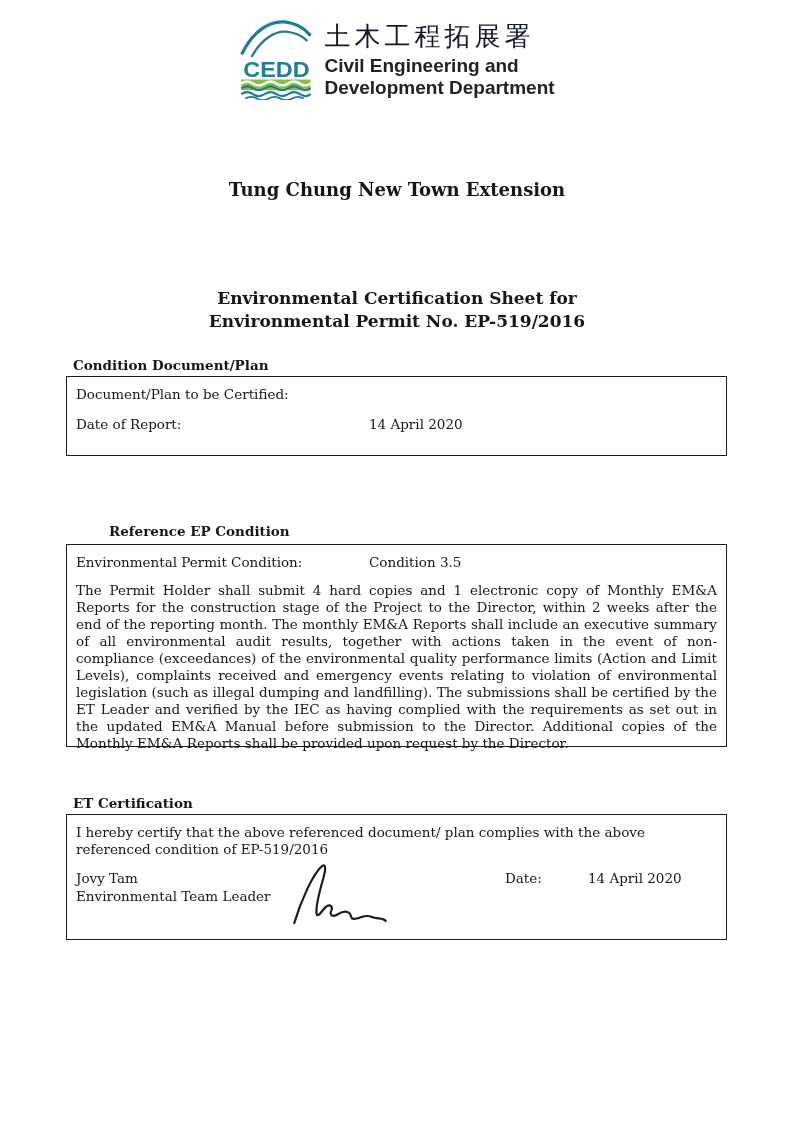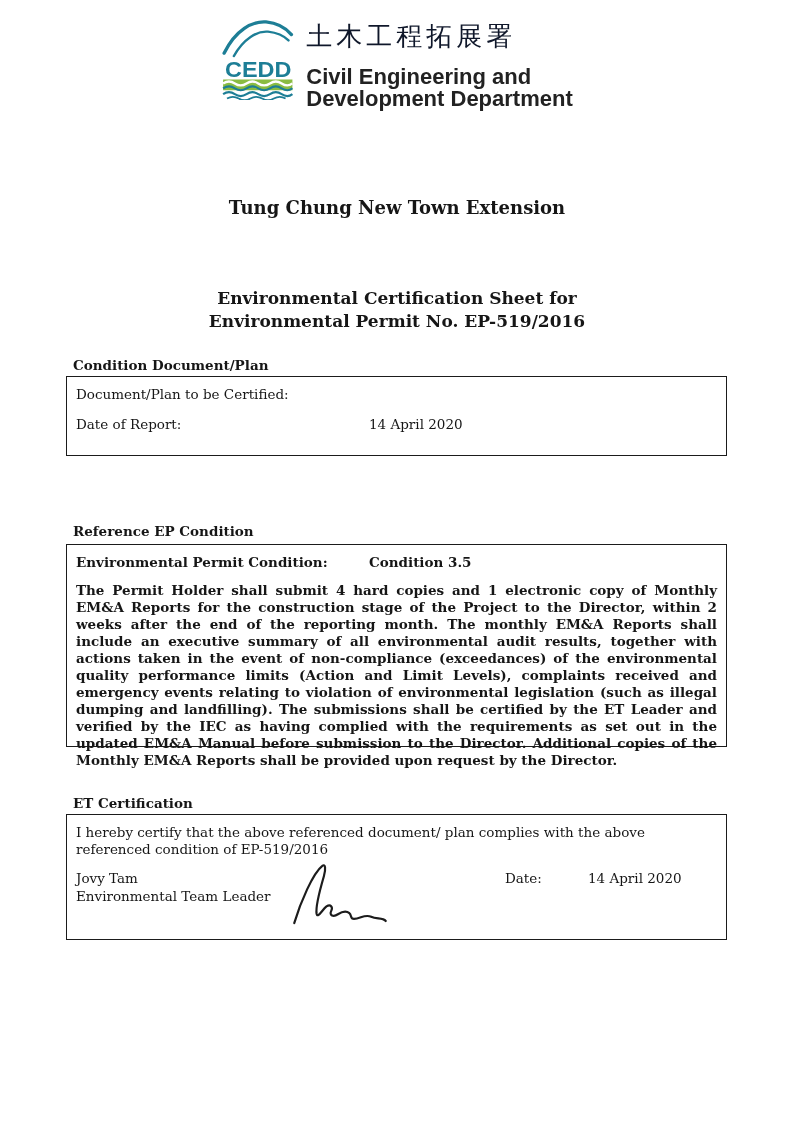--- a/index.html
+++ b/index.html
@@ -34,30 +34,30 @@
     font-family: "DejaVu Sans", sans-serif;
     font-size: 26px;
     letter-spacing: 4px;
     color: #0f172a;
     line-height: 32px;
     white-space: nowrap;
   }
   .logo-en {
     font-family: "Liberation Sans", sans-serif;
     font-weight: bold;
-    font-size: 22px;
+    font-size: 19px;
     line-height: 22px;
     color: #222222;
-    margin-top: 14px;
+    margin-top: 3px;
   }
 
   
   .project-title {
     position: absolute;
-    top: 197px;
+    top: 179px;
     left: 0;
     width: 100%;
     text-align: center;
     font-size: 18px;
     font-weight: bold;
   }
   .sheet-title {
     position: absolute;
     top: 277px;
     left: 0;
@@ -70,35 +70,35 @@
   }
 
   
   .sec-heading {
     position: absolute;
     left: 73px;
     font-size: 13.5px;
     font-weight: bold;
   }
   .h-refdoc { top: 357px; }
-  .h-epcond { top: 523px; }
+  .h-epcond { top: 523px; margin-left: 36px; }
   .h-etcert { top: 795px; }
 
   .frame {
     position: absolute;
     left: 66px;
     width: 661px;
     border: 1.5px solid #1b1b1b;
     box-sizing: border-box;
     padding: 9px 9px 10px 9px;
     font-size: 13.5px;
     line-height: 17px;
   }
   .box-refdoc { top: 376px; height: 80px; }
-  .box-epcond { top: 544px; height: 203px; font-weight: bold; }
+  .box-epcond { top: 544px; height: 203px; }
   .box-etcert { top: 814px; height: 126px; }
 
   .kv-row { display: flex; }
   .kv-label { width: 293px; flex: 0 0 293px; }
   .kv-value { width: 352px; }
   .row-gap { height: 13px; }
 
   .cond-text {
     margin: 11px 0 0 0;
     text-align: justify;

